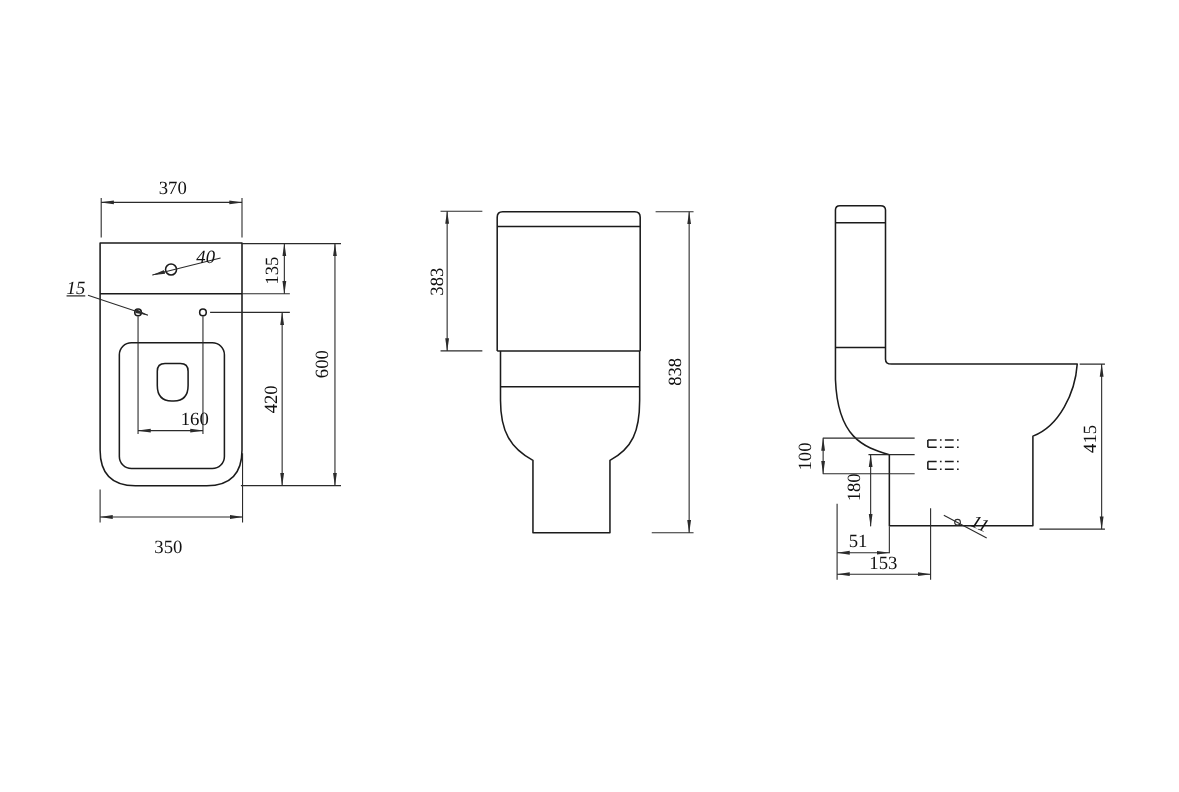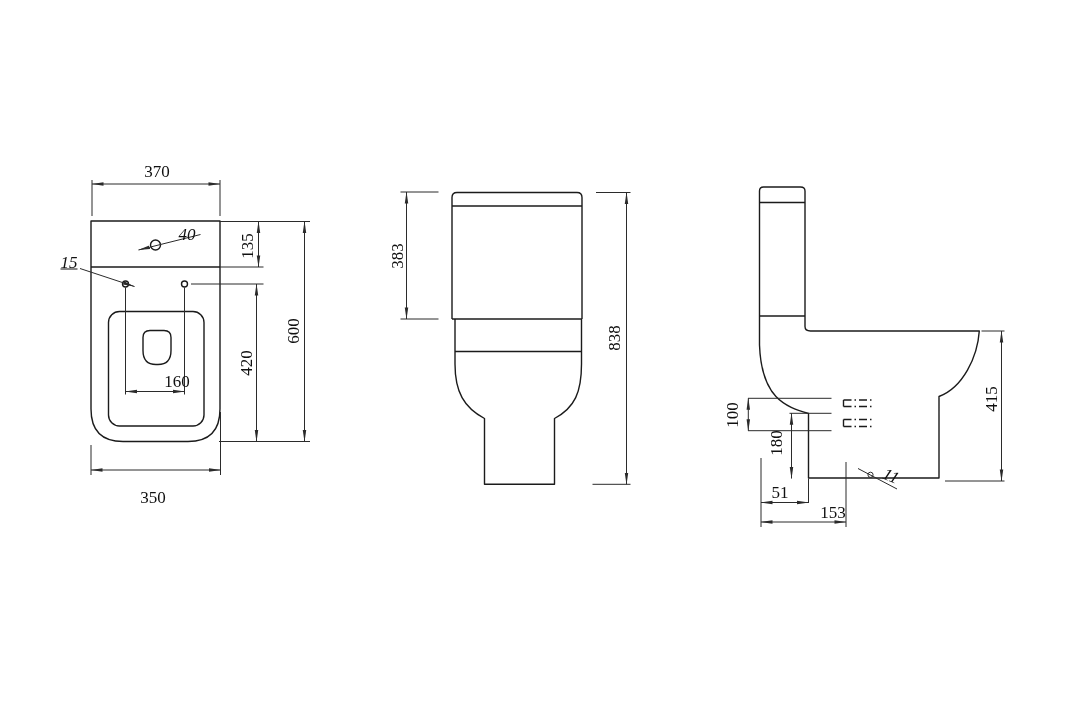--- a/index.html
+++ b/index.html
@@ -142,17 +142,17 @@
   <div class="dimlabel vlabel" style="left:247px;top:246px;">135</div>
   <div class="dimlabel vlabel" style="left:293px;top:330.5px;">600</div>
   <div class="dimlabel vlabel" style="left:245.5px;top:363px;">420</div>
   <div class="dimlabel" style="left:155px;top:381px;margin-left:22px;">160</div>
   <div class="dimlabel" style="left:153px;top:459px;margin-top:38px;">350</div>
   <div class="dimlabel vlabel" style="left:396.5px;top:255.5px;">383</div>
   <div class="dimlabel vlabel" style="left:614px;top:337.5px;">838</div>
   <div class="dimlabel vlabel" style="left:731.5px;top:414.5px;">100</div>
   <div class="dimlabel vlabel" style="left:776px;top:442.5px;">180</div>
   <div class="dimlabel" style="left:780px;top:491.5px;">51</div>
-  <div class="dimlabel" style="left:833px;top:511.5px;text-align:center;">153</div>
+  <div class="dimlabel" style="left:803px;top:511.5px;text-align:center;">153</div>
   <div class="dimlabel ital rot23" style="left:890.5px;top:475.5px;">11</div>
   <div class="dimlabel vlabel" style="left:991px;top:399px;">415</div>
 
 </div>
 
 </body></html>

